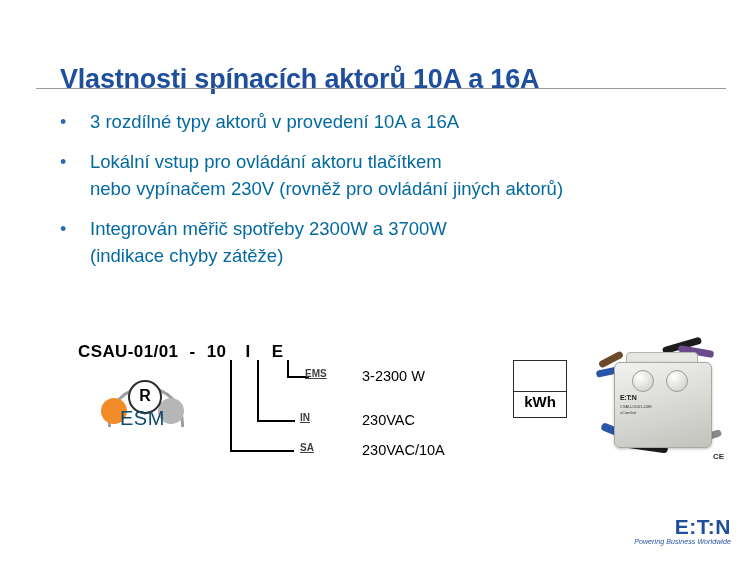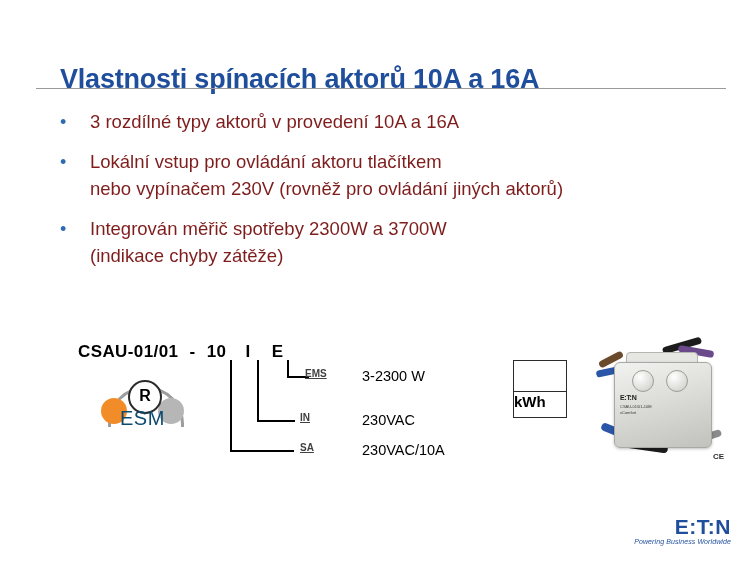--- a/index.html
+++ b/index.html
@@ -57,21 +57,21 @@
     left: 4px;
     top: 2px;
     width: 12px;
     font-size: 18px;
     color: #2f6bb5;
     line-height: 24px;
   }
   .bullet-text {
     margin-left: 34px;
     font-size: 18.5px;
-    color: #7f1d1d;
+    color: #0369a1;
     line-height: 27px;
     white-space: pre-line;
   }
   
   .diagram {
     position: absolute;
     left: 16px;
     top: 330px;
     width: 626px;
     height: 165px;
@@ -125,20 +125,21 @@
     top: 30px;
     width: 52px;
     height: 1px;
     background: #2b2b2b;
   }
   .kwh-text {
     position: absolute;
     left: 0;
     top: 32px;
     width: 52px;
+    text-align: center;
     font-size: 15px;
     font-weight: bold;
     color: #000000;
   }
   
   .esm {
     position: absolute;
     left: 80px;
     top: 54px;
     width: 120px;

